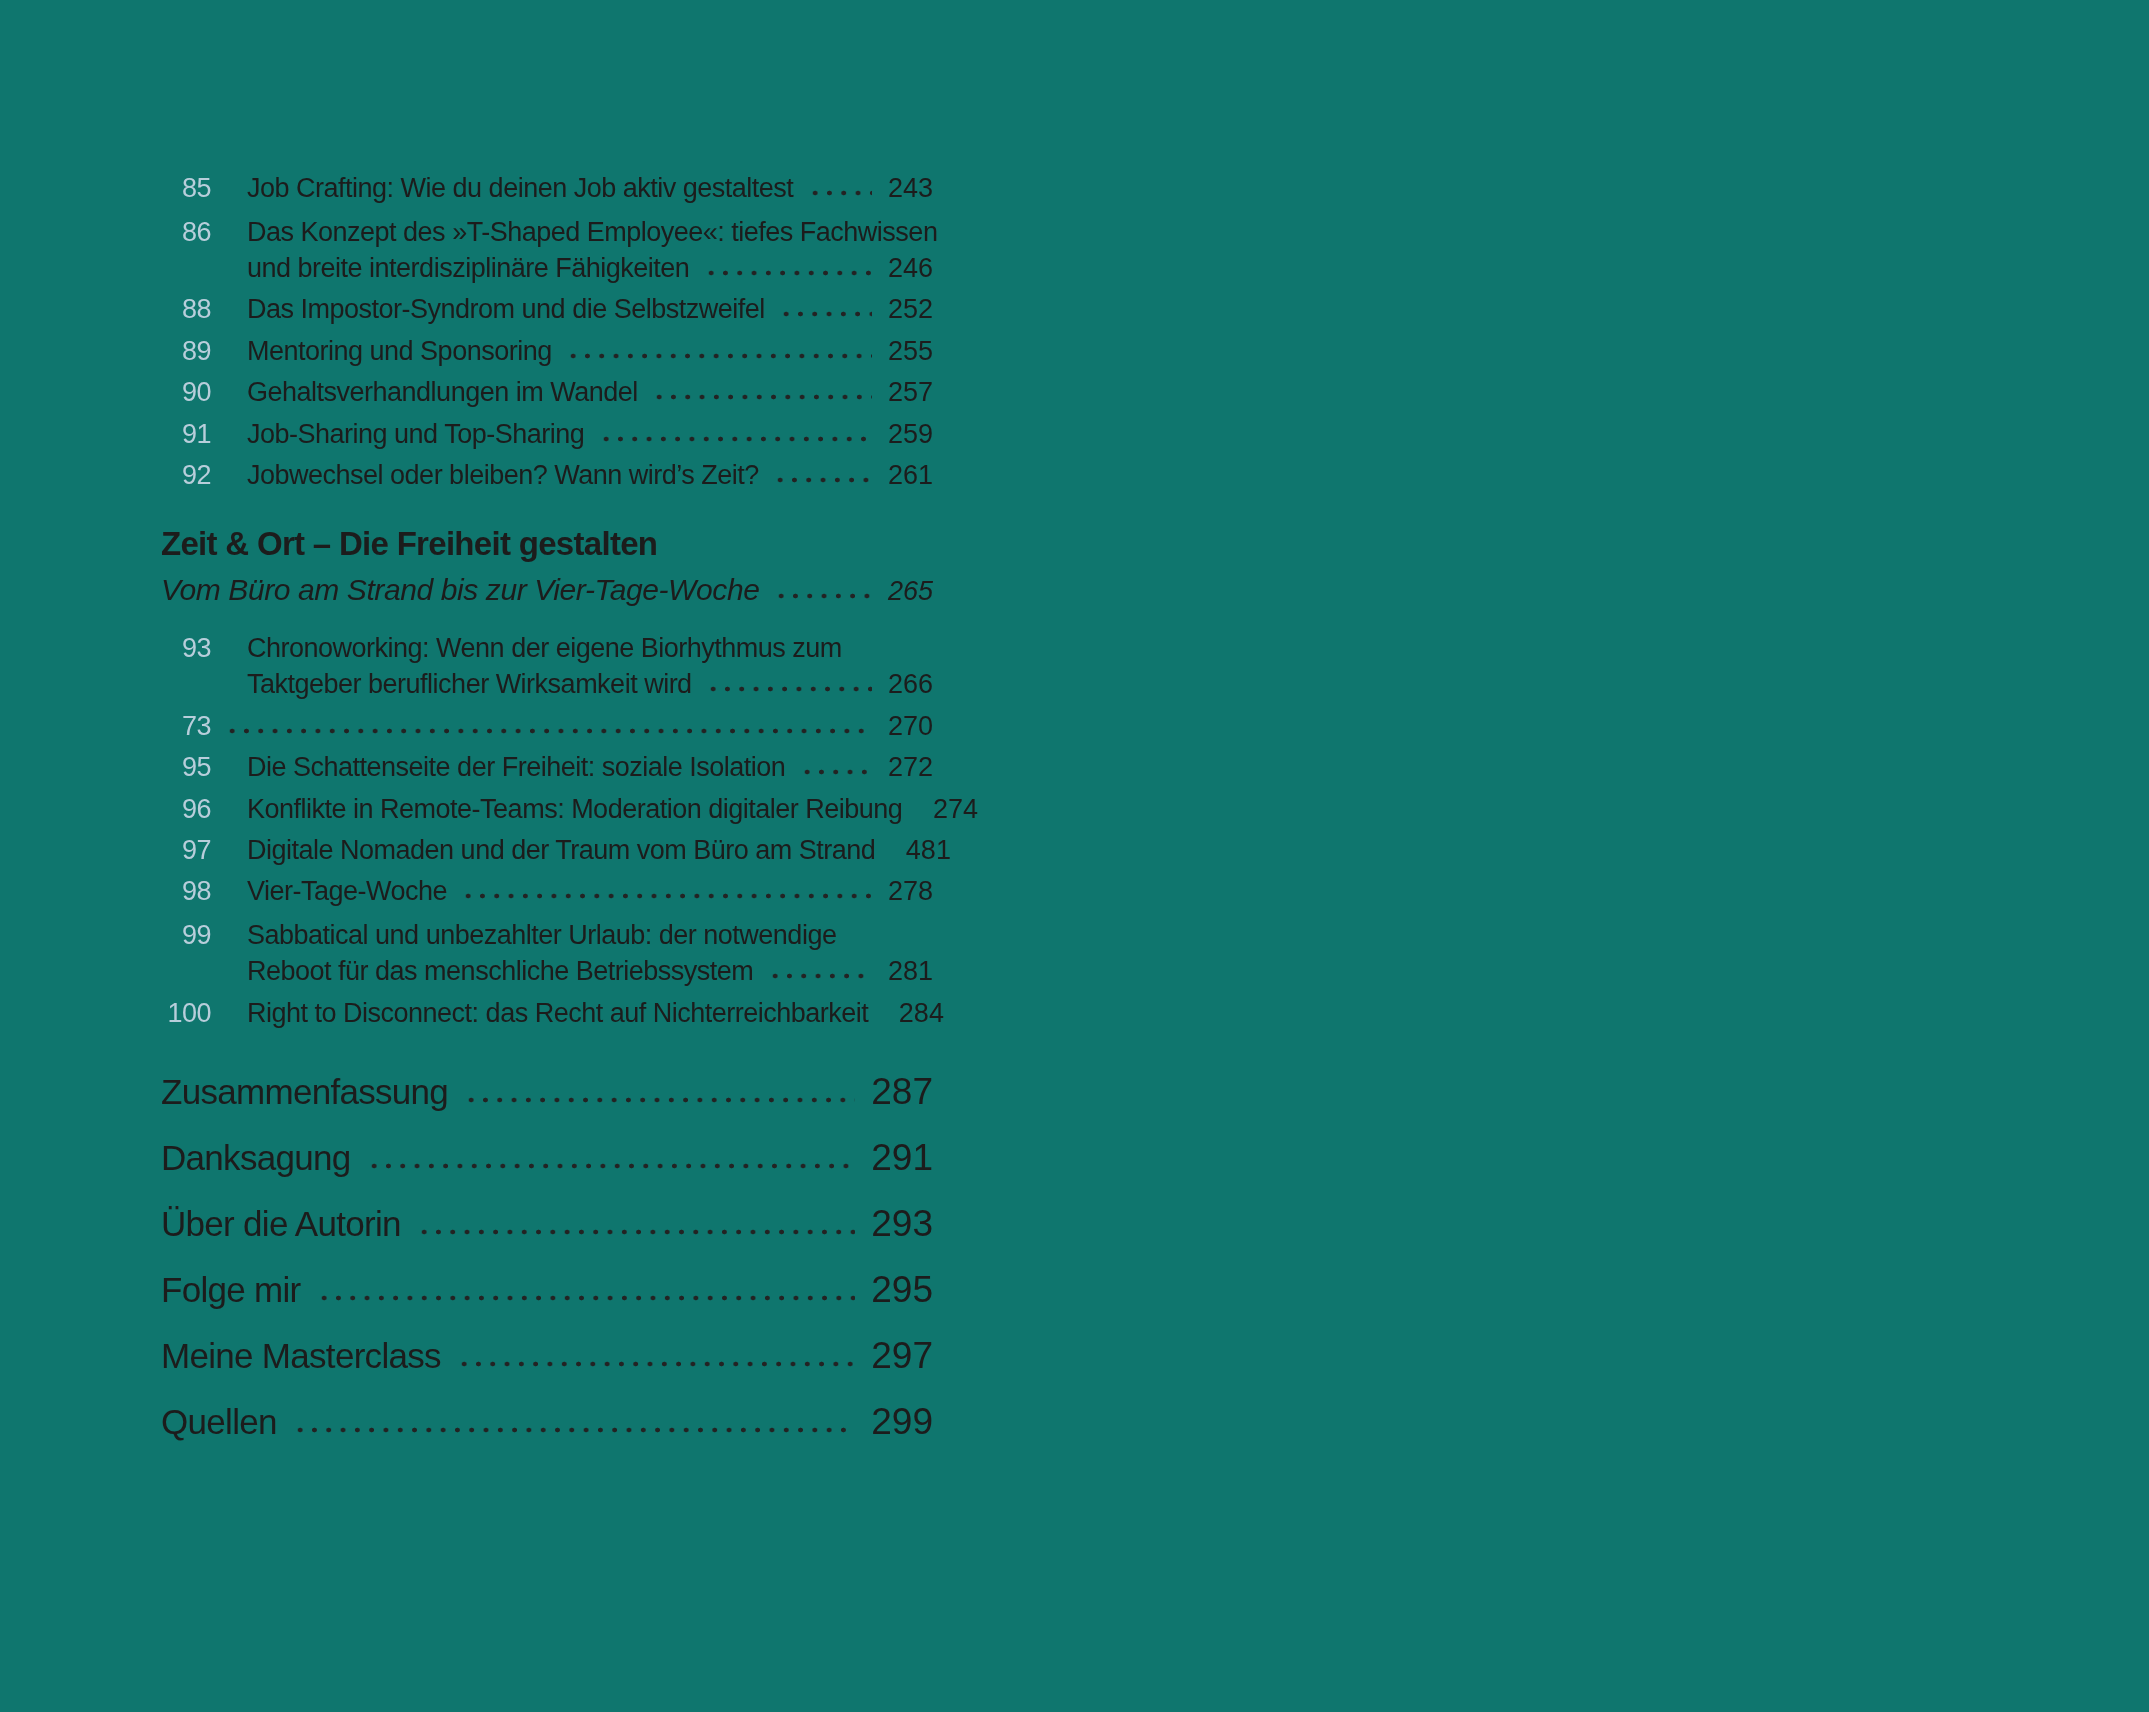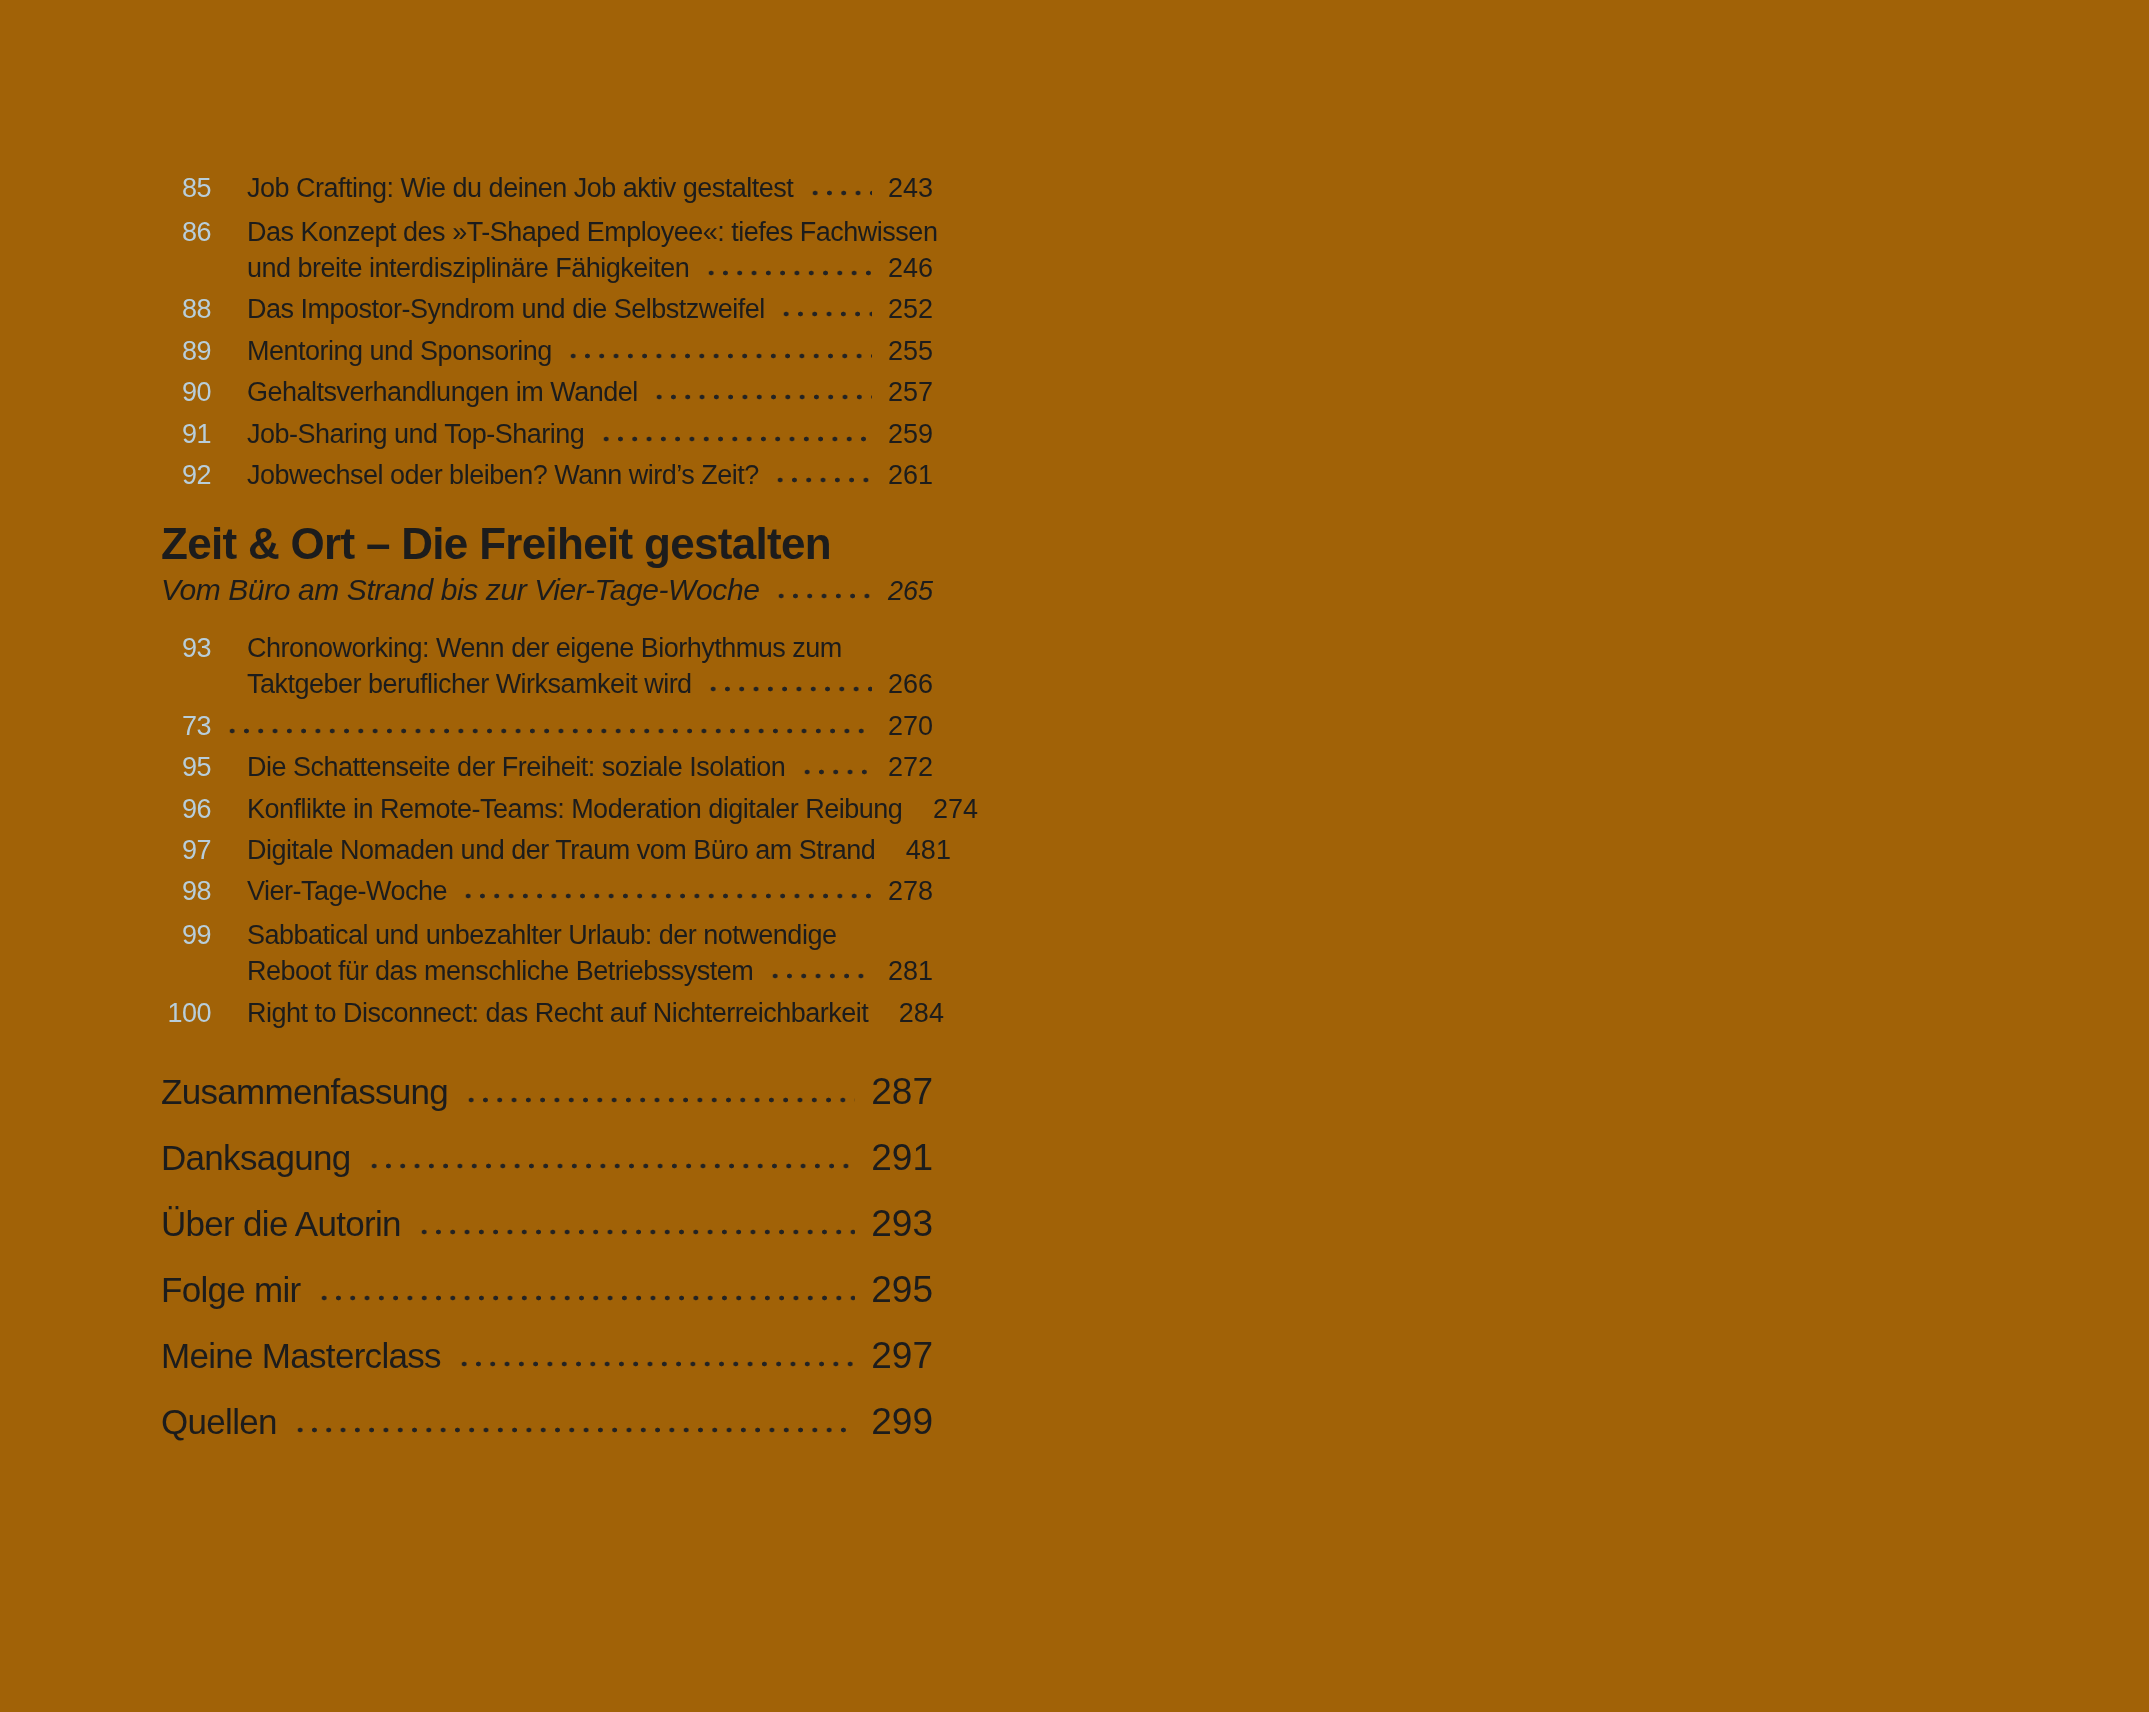--- a/index.html
+++ b/index.html
@@ -6,21 +6,21 @@
     margin: 0;
     padding: 0;
     background: #ffffff;
     font-family: "Liberation Sans", "DejaVu Sans", sans-serif;
     color: #1c1c1c;
   }
   .page {
     position: relative;
     width: 2149px;
     height: 1712px;
-    background: #a16207;
+    background: #0f766e;
     overflow: hidden;
   }
   .toc {
     position: absolute;
     left: 161px;
     top: 170px;
     width: 772px;
   }
   
   .row {
@@ -52,21 +52,21 @@
     background-repeat: repeat-x;
     background-position: left center;
   }
   .pg {
     flex: 0 0 47px;
     text-align: right;
     letter-spacing: 0;
   }
   
   .section-title {
-    font-size: 44px;
+    font-size: 33px;
     font-weight: bold;
     letter-spacing: -0.7px;
     line-height: 41px;
     margin: 30px 0 5.4px 0;
   }
   .subtitle-row {
     display: flex;
     align-items: baseline;
     font-size: 30px;
     letter-spacing: -0.4px;

